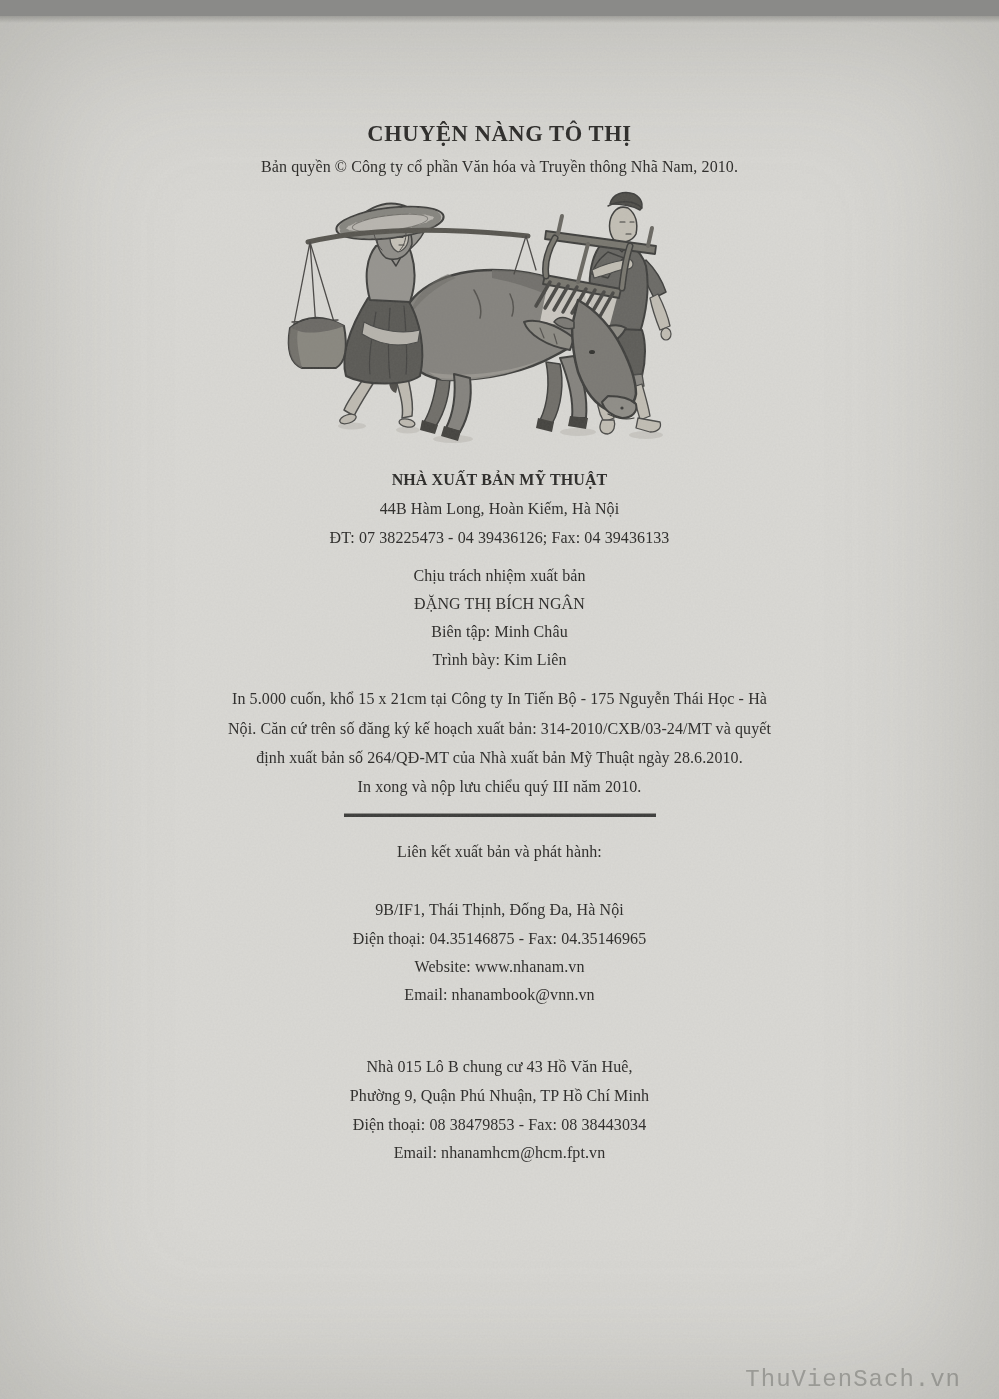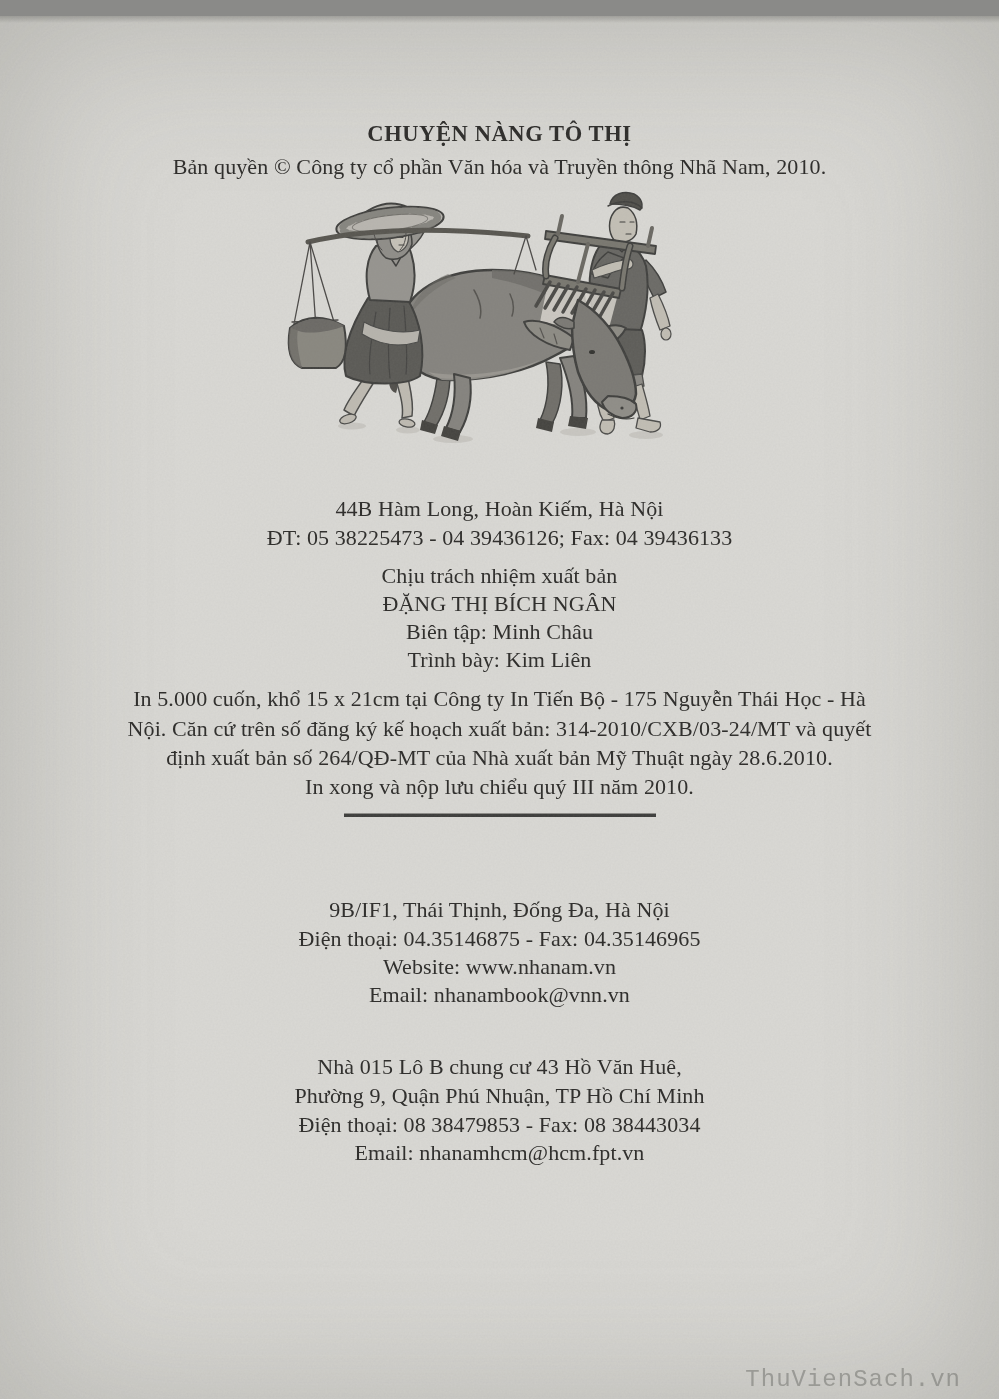--- a/index.html
+++ b/index.html
@@ -16,21 +16,21 @@
     position:absolute;inset:0;pointer-events:none;z-index:6;
     box-shadow:inset 0 0 150px 18px rgba(104,102,95,.27);
   }
   .top-edge{
     position:absolute;top:0;left:0;width:100%;height:7px;z-index:6;
     background:linear-gradient(to bottom,rgba(90,90,86,.35),rgba(90,90,86,0));
   }
   .grain{position:absolute;inset:0;z-index:5;pointer-events:none;opacity:.5;}
   .line{
     position:absolute;left:0;width:100%;
-    text-align:center;font-size:22px;line-height:29px;
+    text-align:center;font-size:16px;line-height:29px;
     letter-spacing:.1px;white-space:nowrap;
   }
   .title{font-weight:bold;font-size:22.5px;letter-spacing:.6px;}
   .bold{font-weight:bold;}
   .divider{
     position:absolute;left:344px;top:797px;width:312px;height:2.5px;
     background:#3c3c3a;border-top:1px solid #8e8d89;
   }
   .illustration{position:absolute;left:278px;top:166px;width:460px;height:265px;}
   .watermark{
@@ -157,35 +157,37 @@
       <path d="M262,146 L266,156 M276,152 L279,162 M330,150 L327,160 M318,156 L316,166" stroke="#55534f" stroke-width="1.2"></path>
       <path d="M300,118 C318,128 334,146 344,166 C352,182 358,198 358,212 C356,226 344,232 330,228 C316,222 306,206 300,190 C296,176 294,160 294,144 Z" fill="#7b7974" stroke="#3f3f3d" stroke-width="2.5"></path>
       <path d="M296,140 C288,134 280,134 276,140 C282,146 290,148 296,146 Z" fill="#7b7974" stroke="#3f3f3d" stroke-width="1.5"></path>
       <path d="M330,214 C340,214 352,216 358,222 C360,230 354,236 344,236 C334,234 326,228 324,220 Z" fill="#8f8d87" stroke="#3f3f3d" stroke-width="2"></path>
       <circle cx="344" cy="226" r="1.6" fill="#3c3c3a"></circle>
       <path d="M330,232 C338,236 348,238 356,236" fill="none" stroke="#3c3c3a" stroke-width="1.2"></path>
       <ellipse cx="314" cy="170" rx="3" ry="2" fill="#32322f"></ellipse>
     </g>
   </svg>
 
+  <div class="line bold" style="top:449px">NHÀ XUẤT BẢN MỸ THUẬT</div>
   <div class="line" style="top:478px">44B Hàm Long, Hoàn Kiếm, Hà Nội</div>
-  <div class="line" style="top:507px">ĐT: 05 38225473 - 04 39436126; Fax: 04 39436133</div>
+  <div class="line" style="top:507px">ĐT: 07 38225473 - 04 39436126; Fax: 04 39436133</div>
 
   <div class="line" style="top:573px">ĐẶNG THỊ BÍCH NGÂN</div>
   <div class="line" style="top:545px">Chịu trách nhiệm xuất bản</div>
   <div class="line" style="top:601px">Biên tập: Minh Châu</div>
   <div class="line" style="top:629px">Trình bày: Kim Liên</div>
 
   <div class="line" style="top:668px">In 5.000 cuốn, khổ 15 x 21cm tại Công ty In Tiến Bộ - 175 Nguyễn Thái Học - Hà</div>
   <div class="line" style="top:698px">Nội. Căn cứ trên số đăng ký kế hoạch xuất bản: 314-2010/CXB/03-24/MT và quyết</div>
   <div class="line" style="top:727px">định xuất bản số 264/QĐ-MT của Nhà xuất bản Mỹ Thuật ngày 28.6.2010.</div>
   <div class="line" style="top:756px">In xong và nộp lưu chiểu quý III năm 2010.</div>
 
   <div class="divider"></div>
 
+  <div class="line" style="top:821px">Liên kết xuất bản và phát hành:</div>
   <div class="line" style="top:879px">9B/IF1, Thái Thịnh, Đống Đa, Hà Nội</div>
   <div class="line" style="top:908px">Điện thoại: 04.35146875 - Fax: 04.35146965</div>
   <div class="line" style="top:936px">Website: www.nhanam.vn</div>
   <div class="line" style="top:964px">Email: nhanambook@vnn.vn</div>
 
   <div class="line" style="top:1036px">Nhà 015 Lô B chung cư 43 Hồ Văn Huê,</div>
   <div class="line" style="top:1065px">Phường 9, Quận Phú Nhuận, TP Hồ Chí Minh</div>
   <div class="line" style="top:1094px">Điện thoại: 08 38479853 - Fax: 08 38443034</div>
   <div class="line" style="top:1122px">Email: nhanamhcm@hcm.fpt.vn</div>
 

